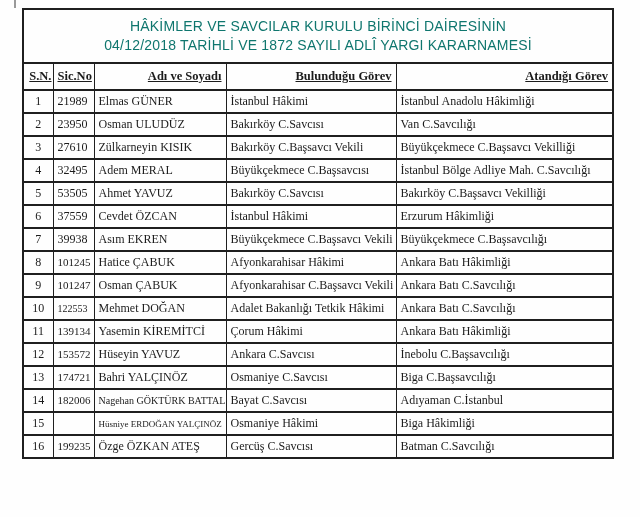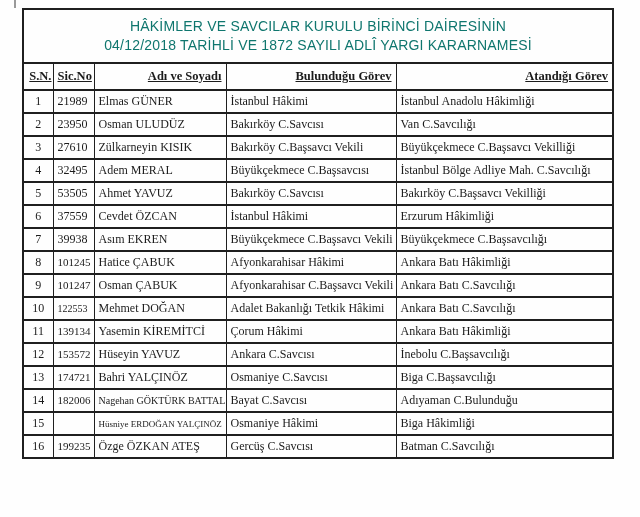--- a/index.html
+++ b/index.html
@@ -202,21 +202,21 @@
     <td class="c2"><span class="fit">Bahri YALÇINÖZ</span></td>
     <td class="c3"><span class="fit">Osmaniye C.Savcısı</span></td>
     <td class="c4"><span class="fit">Biga C.Başsavcılığı</span></td>
   </tr>
 
   <tr>
     <td class="c0"><span class="fit">14</span></td>
     <td class="c1"><span class="fit" style="font-size: 11px;">182006</span></td>
     <td class="c2"><span class="fit" style="font-size: 10px; text-align: right;">Nagehan GÖKTÜRK BATTAL</span></td>
     <td class="c3"><span class="fit">Bayat C.Savcısı</span></td>
-    <td class="c4"><span class="fit">Adıyaman C.Bulunduğu</span></td>
+    <td class="c4"><span class="fit">Adıyaman C.İstanbul</span></td>
   </tr>
 
   <tr>
     <td class="c0"><span class="fit">15</span></td>
     <td class="c1"><span class="fit" style="font-size: 11px; margin-left: 40px;">194106</span></td>
     <td class="c2"><span class="fit" style="font-size: 9px;">Hüsniye ERDOĞAN YALÇINÖZ</span></td>
     <td class="c3"><span class="fit">Osmaniye Hâkimi</span></td>
     <td class="c4"><span class="fit">Biga Hâkimliği</span></td>
   </tr>
 

